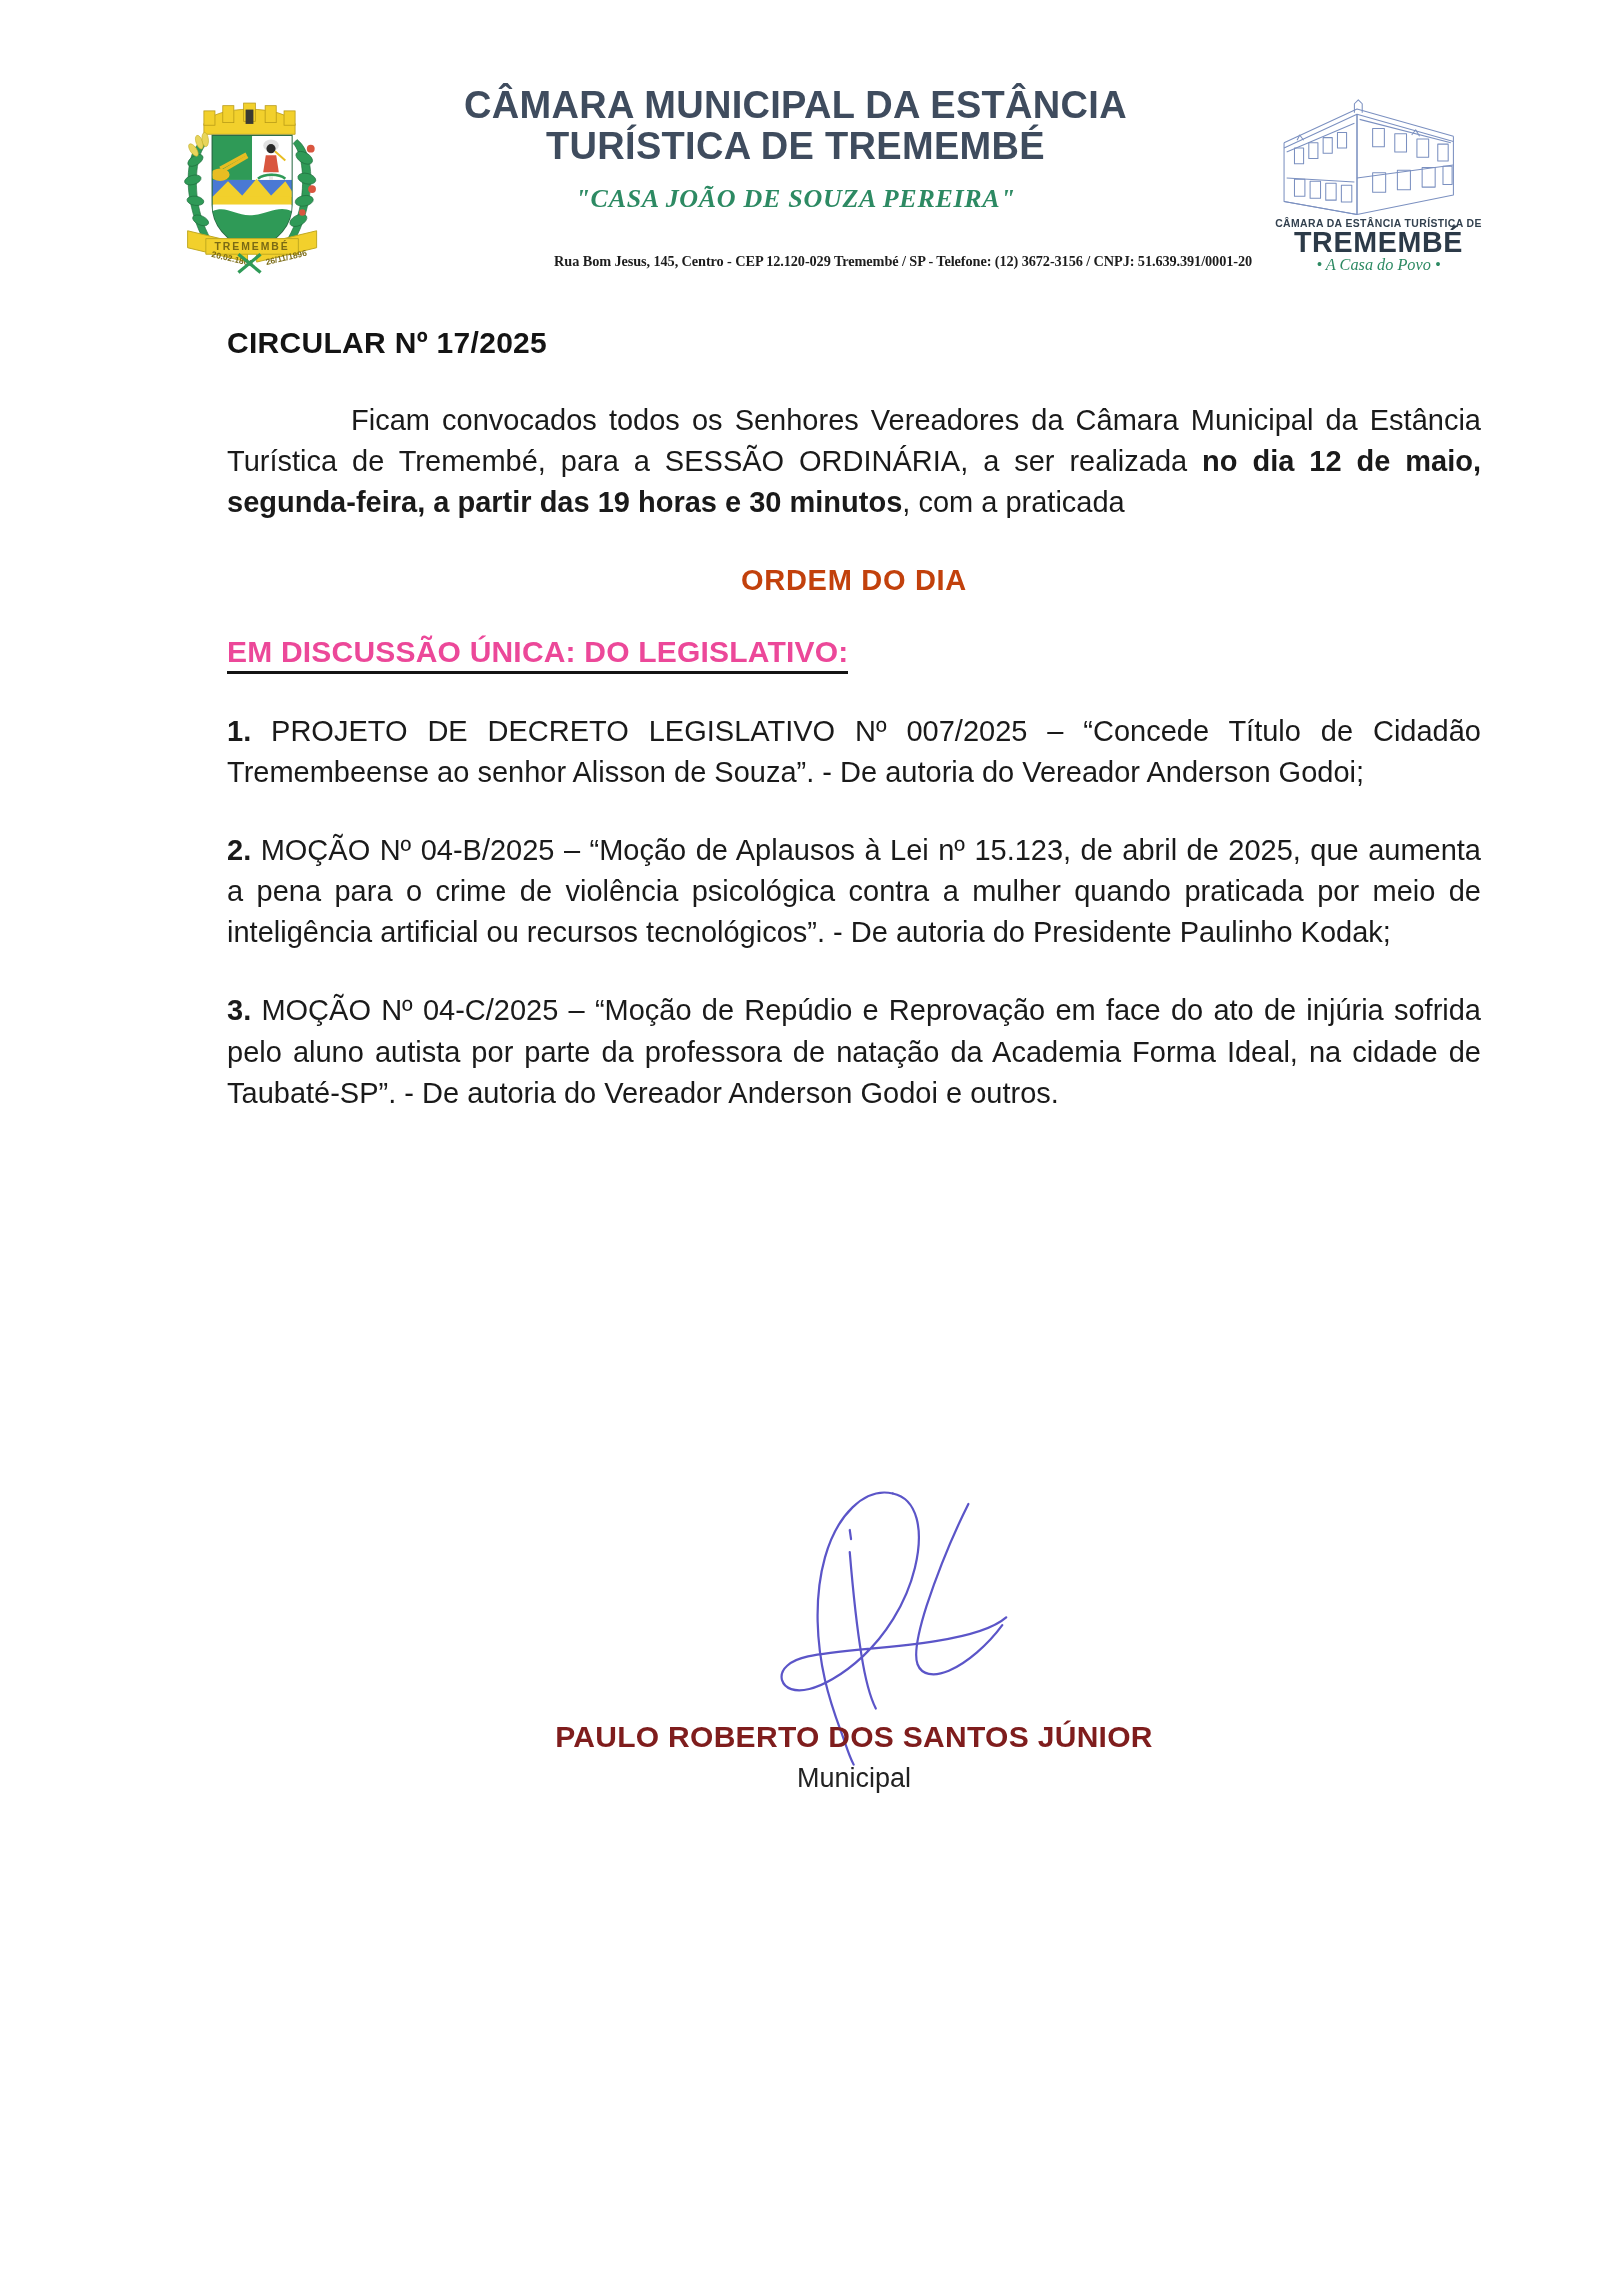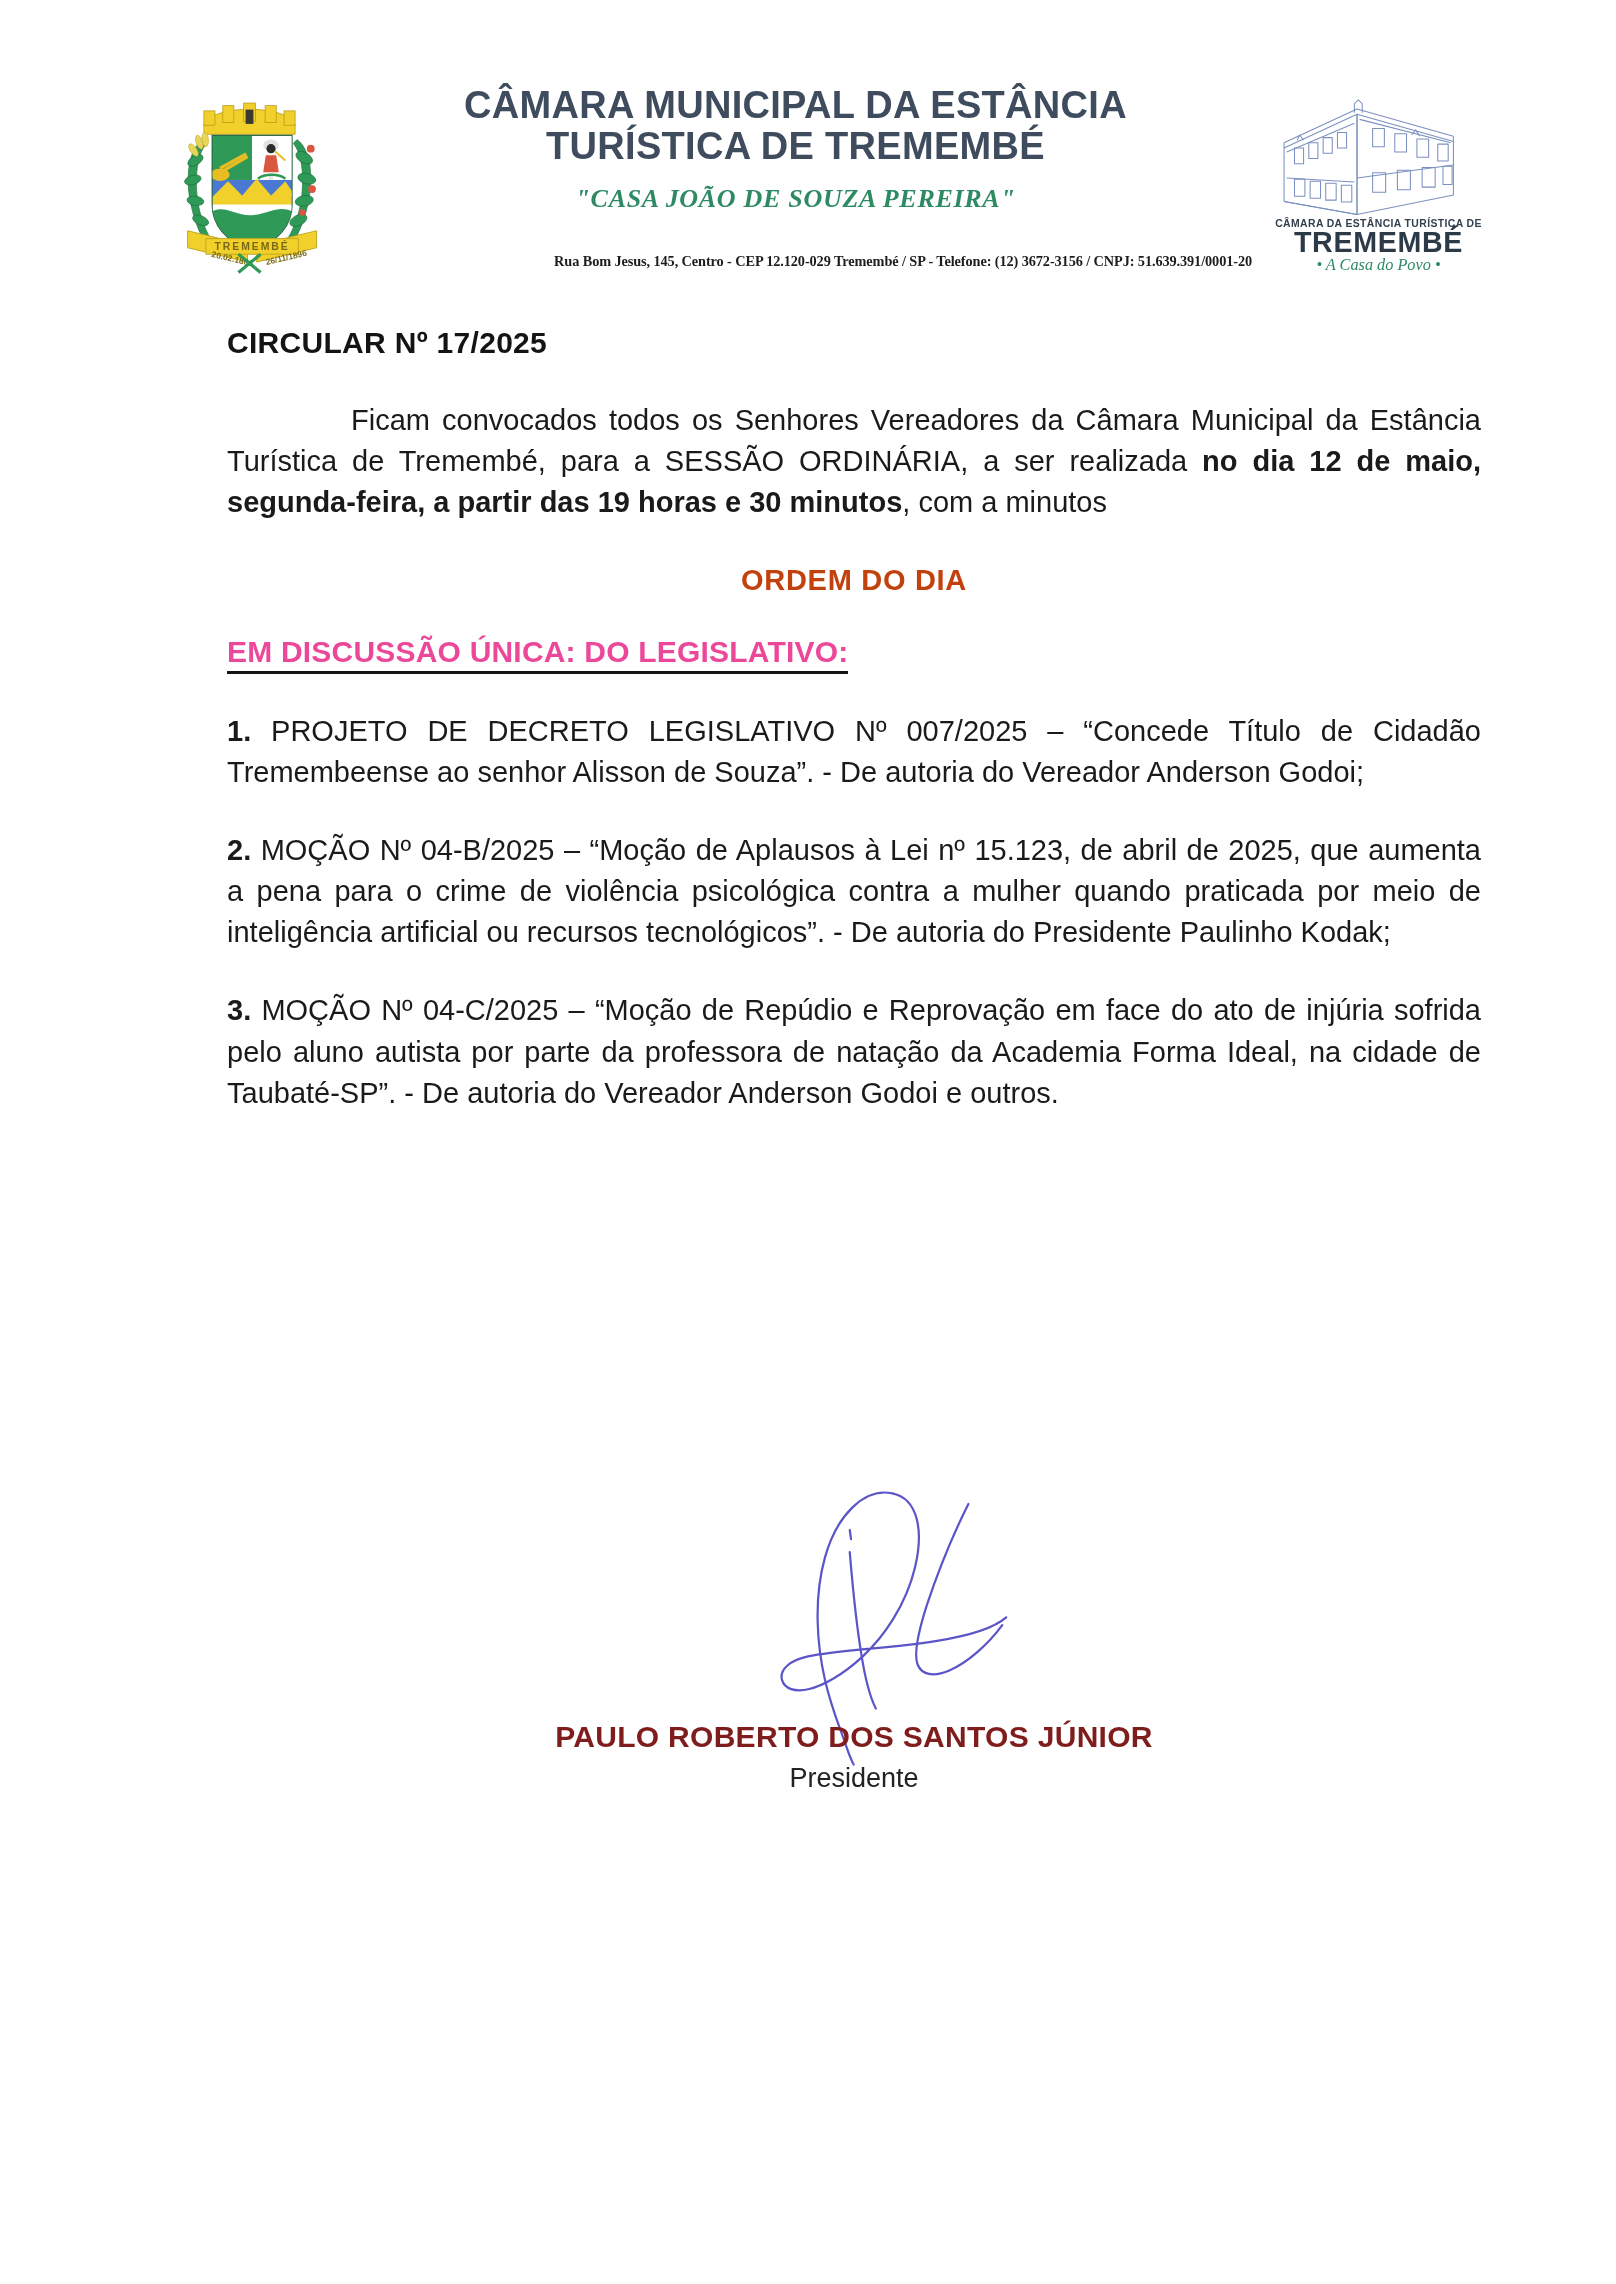--- a/index.html
+++ b/index.html
@@ -335,21 +335,21 @@
         <text x="185" y="291" text-anchor="middle" font-family="Liberation Serif, serif" font-size="25" font-style="italic" fill="#2d8a63">• A Casa do Povo •</text>
       </svg>
     </div>
   </div>
 
   <div class="doc-body">
 
     <div class="circular-no">CIRCULAR Nº 17/2025</div>
 
 
-    <p class="convoke"><span>Ficam convocados todos os Senhores Vereadores da Câmara Municipal da Estância Turística de Tremembé, para a SESSÃO ORDINÁRIA, a ser realizada </span><b>no dia 12 de maio, segunda-feira, a partir das 19 horas e 30 minutos</b><span>, com a minutos</span></p>
+    <p class="convoke"><span>Ficam convocados todos os Senhores Vereadores da Câmara Municipal da Estância Turística de Tremembé, para a SESSÃO ORDINÁRIA, a ser realizada </span><b>no dia 12 de maio, segunda-feira, a partir das 19 horas e 30 minutos</b><span>, com a praticada</span></p>
 
     <div class="ordem-heading">ORDEM DO DIA</div>
 
     <div><span class="section-heading">EM DISCUSSÃO ÚNICA: DO LEGISLATIVO:</span></div>
 
     <ul class="agenda">
       <li class="agenda-item"><span class="num">1.</span><span> PROJETO DE DECRETO LEGISLATIVO Nº 007/2025 – “Concede Título de Cidadão Tremembeense ao senhor Alisson de Souza”. - De autoria do Vereador Anderson Godoi;</span></li>
       <li class="agenda-item"><span class="num">2.</span><span> MOÇÃO Nº 04-B/2025 – “Moção de Aplausos à Lei nº 15.123, de abril de 2025, que aumenta a pena para o crime de violência psicológica contra a mulher quando praticada por meio de inteligência artificial ou recursos tecnológicos”. - De autoria do Presidente Paulinho Kodak;</span></li>
       <li class="agenda-item"><span class="num">3.</span><span> MOÇÃO Nº 04-C/2025 – “Moção de Repúdio e Reprovação em face do ato de injúria sofrida pelo aluno autista por parte da professora de natação da Academia Forma Ideal, na cidade de Taubaté-SP”. - De autoria do Vereador Anderson Godoi e outros.</span></li>
     </ul>
@@ -361,17 +361,17 @@
         <g fill="none" stroke="#5b55c8" stroke-width="3.4" stroke-linecap="round">
           <path d="M262,62 C218,52 176,96 158,160 C140,224 146,296 158,348 C168,392 182,424 190,448 C196,466 200,474 202,478"></path>
           <path d="M262,62 C300,70 310,118 296,176 C282,234 248,282 216,312 C184,342 152,358 134,362 C112,367 96,362 92,348 C88,332 104,318 132,312 C176,302 256,300 330,288 C386,279 420,266 436,252"></path>
           <path d="M196,118 L198,132"></path>
           <path d="M196,152 C200,200 206,262 214,310 C220,348 228,376 236,392"></path>
           <path d="M378,78 C354,126 330,186 314,234 C300,278 294,308 300,324 C306,340 324,344 348,334 C376,322 408,294 430,264"></path>
         </g>
       </svg>
     </div>
     <div class="signer-name">PAULO ROBERTO DOS SANTOS JÚNIOR</div>
-    <div class="signer-role">Presidente</div>
+    <div class="signer-role">Municipal</div>
   </div>
 
 </div>
 
 
 </body></html>

